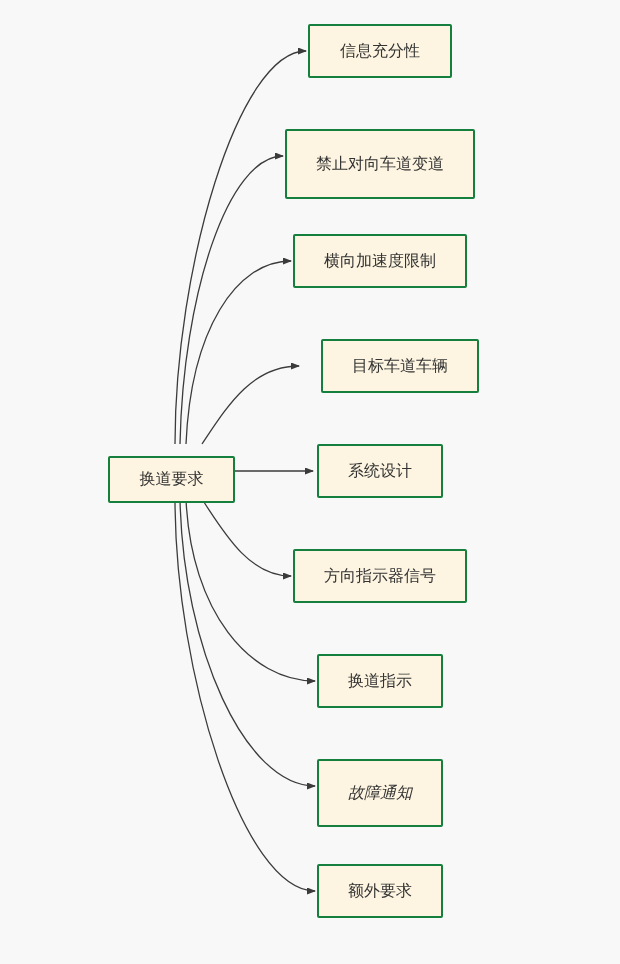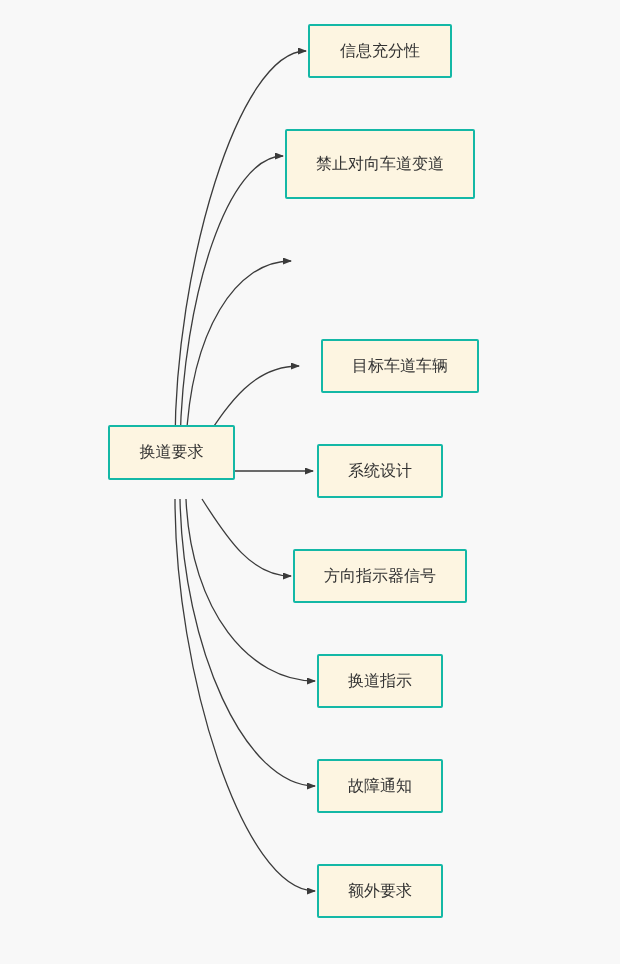--- a/index.html
+++ b/index.html
@@ -19,41 +19,41 @@
     position: absolute;
     left: 0;
     top: 0;
     width: 620px;
     height: 964px;
   }
   .node {
     position: absolute;
     box-sizing: border-box;
     background: #fdf5e1;
-    border: 2px solid #14b8a6;
+    border: 2px solid #15803d;
     border-radius: 2px;
     display: flex;
     align-items: center;
     justify-content: center;
     font-size: 16px;
     color: #333333;
     white-space: nowrap;
     cursor: default;
   }
   
-  .node.root  { left:108px; top:425px; width:127px; height:55px; }
+  .node.root  { left:108px; top:456px; width:127px; height:47px; }
   
   .node.n0 { left:308px; top:24px;  width:144px; height:54px; }
   .node.n1 { left:285px; top:129px; width:190px; height:70px; }
   .node.n2 { left:293px; top:234px; width:174px; height:54px; }
   .node.n3 { left:301px; top:339px; width:158px; height:54px;margin-left:20px; }
   .node.n4 { left:317px; top:444px; width:126px; height:54px; }
   .node.n5 { left:293px; top:549px; width:174px; height:54px; }
   .node.n6 { left:317px; top:654px; width:126px; height:54px; }
-  .node.n7 { left:317px; top:759px; width:126px; height:54px; }
+  .node.n7 { left:317px; top:759px; width:126px; height:68px;font-style:italic; }
   .node.n8 { left:317px; top:864px; width:126px; height:54px;font-family:Liberation Mono, monospace; }
   .edge {
     fill: none;
     stroke: #3b3b3b;
     stroke-width: 1.3;
   }
 </style>
 </head>
 <body>
 
@@ -79,20 +79,23 @@
   <div class="node root">
     <span>换道要求</span>
   </div>
 
   <div class="node n0">
     <span>信息充分性</span>
   </div>
   <div class="node n1">
     <span>禁止对向车道变道</span>
   </div>
+  <div class="node n2">
+    <span>横向加速度限制</span>
+  </div>
   <div class="node n3">
     <span>目标车道车辆</span>
   </div>
   <div class="node n4">
     <span>系统设计</span>
   </div>
   <div class="node n5">
     <span>方向指示器信号</span>
   </div>
   <div class="node n6">

